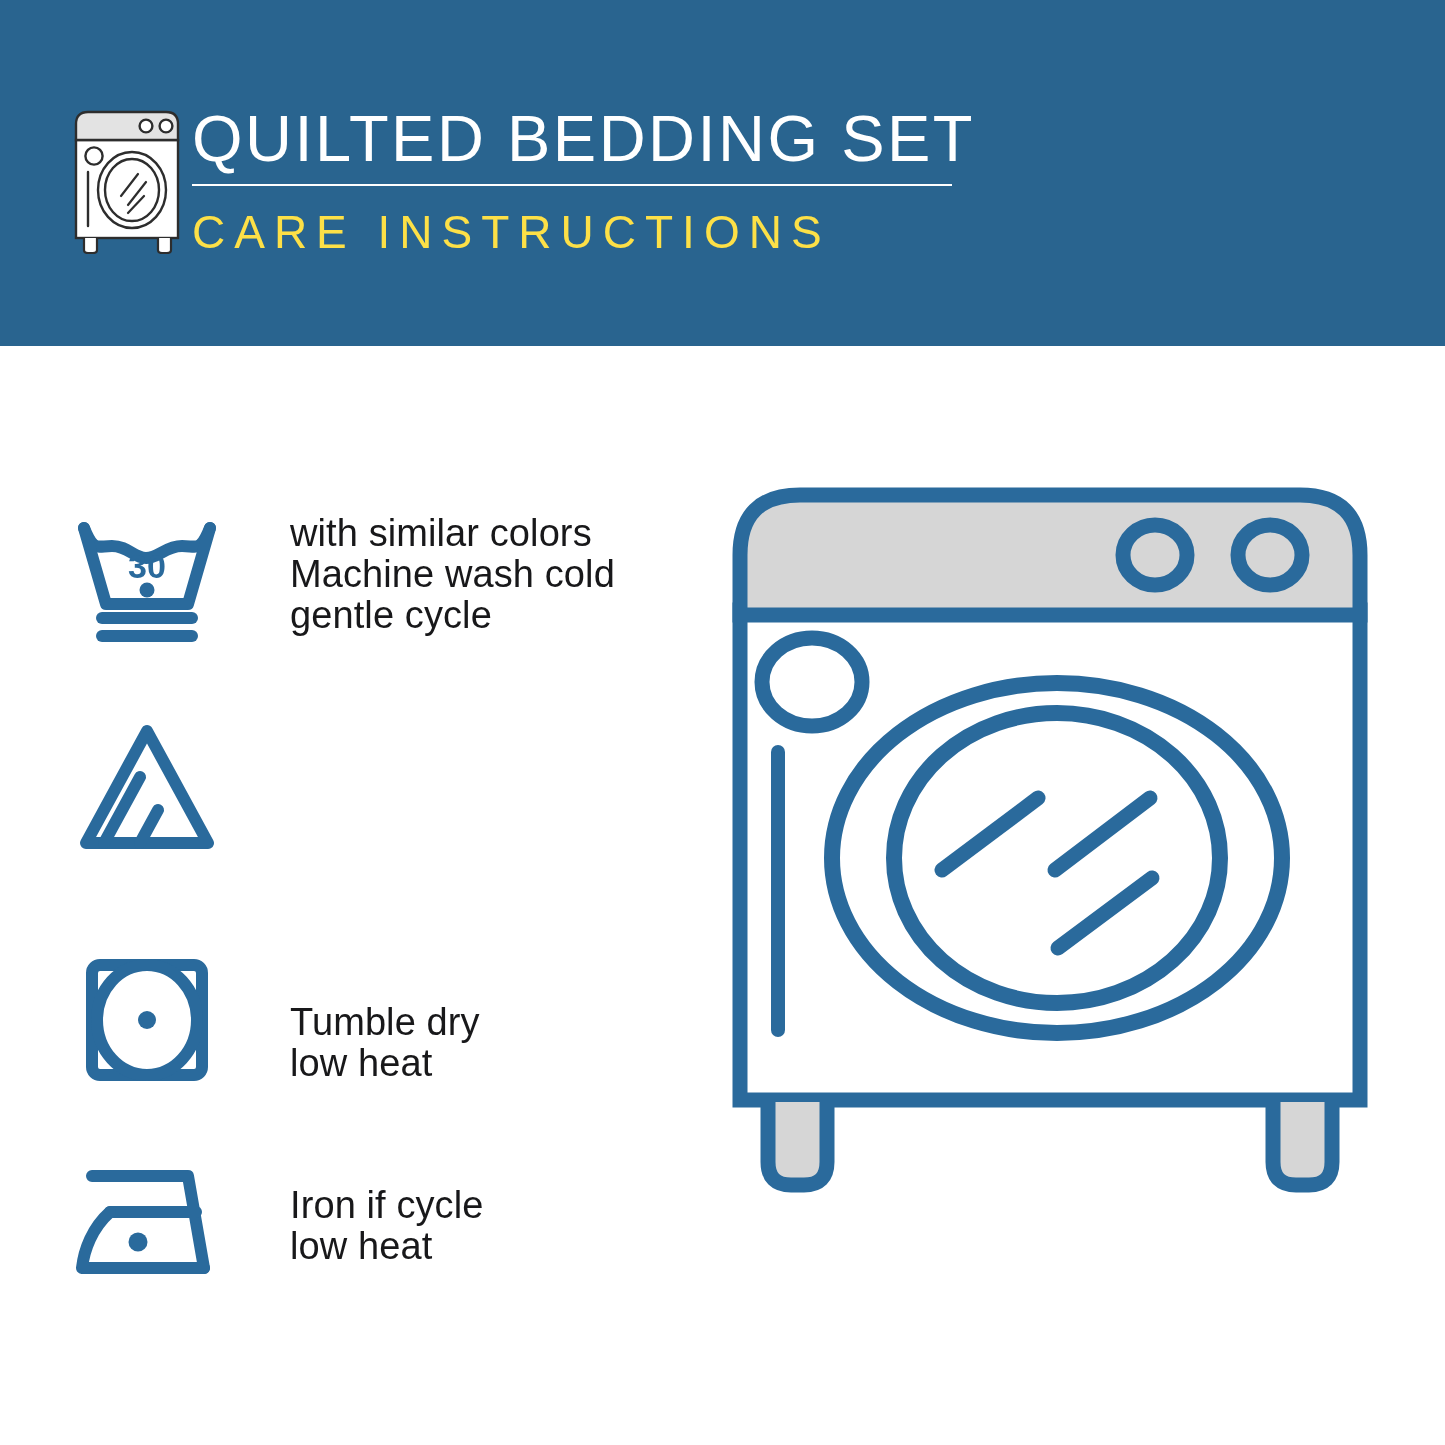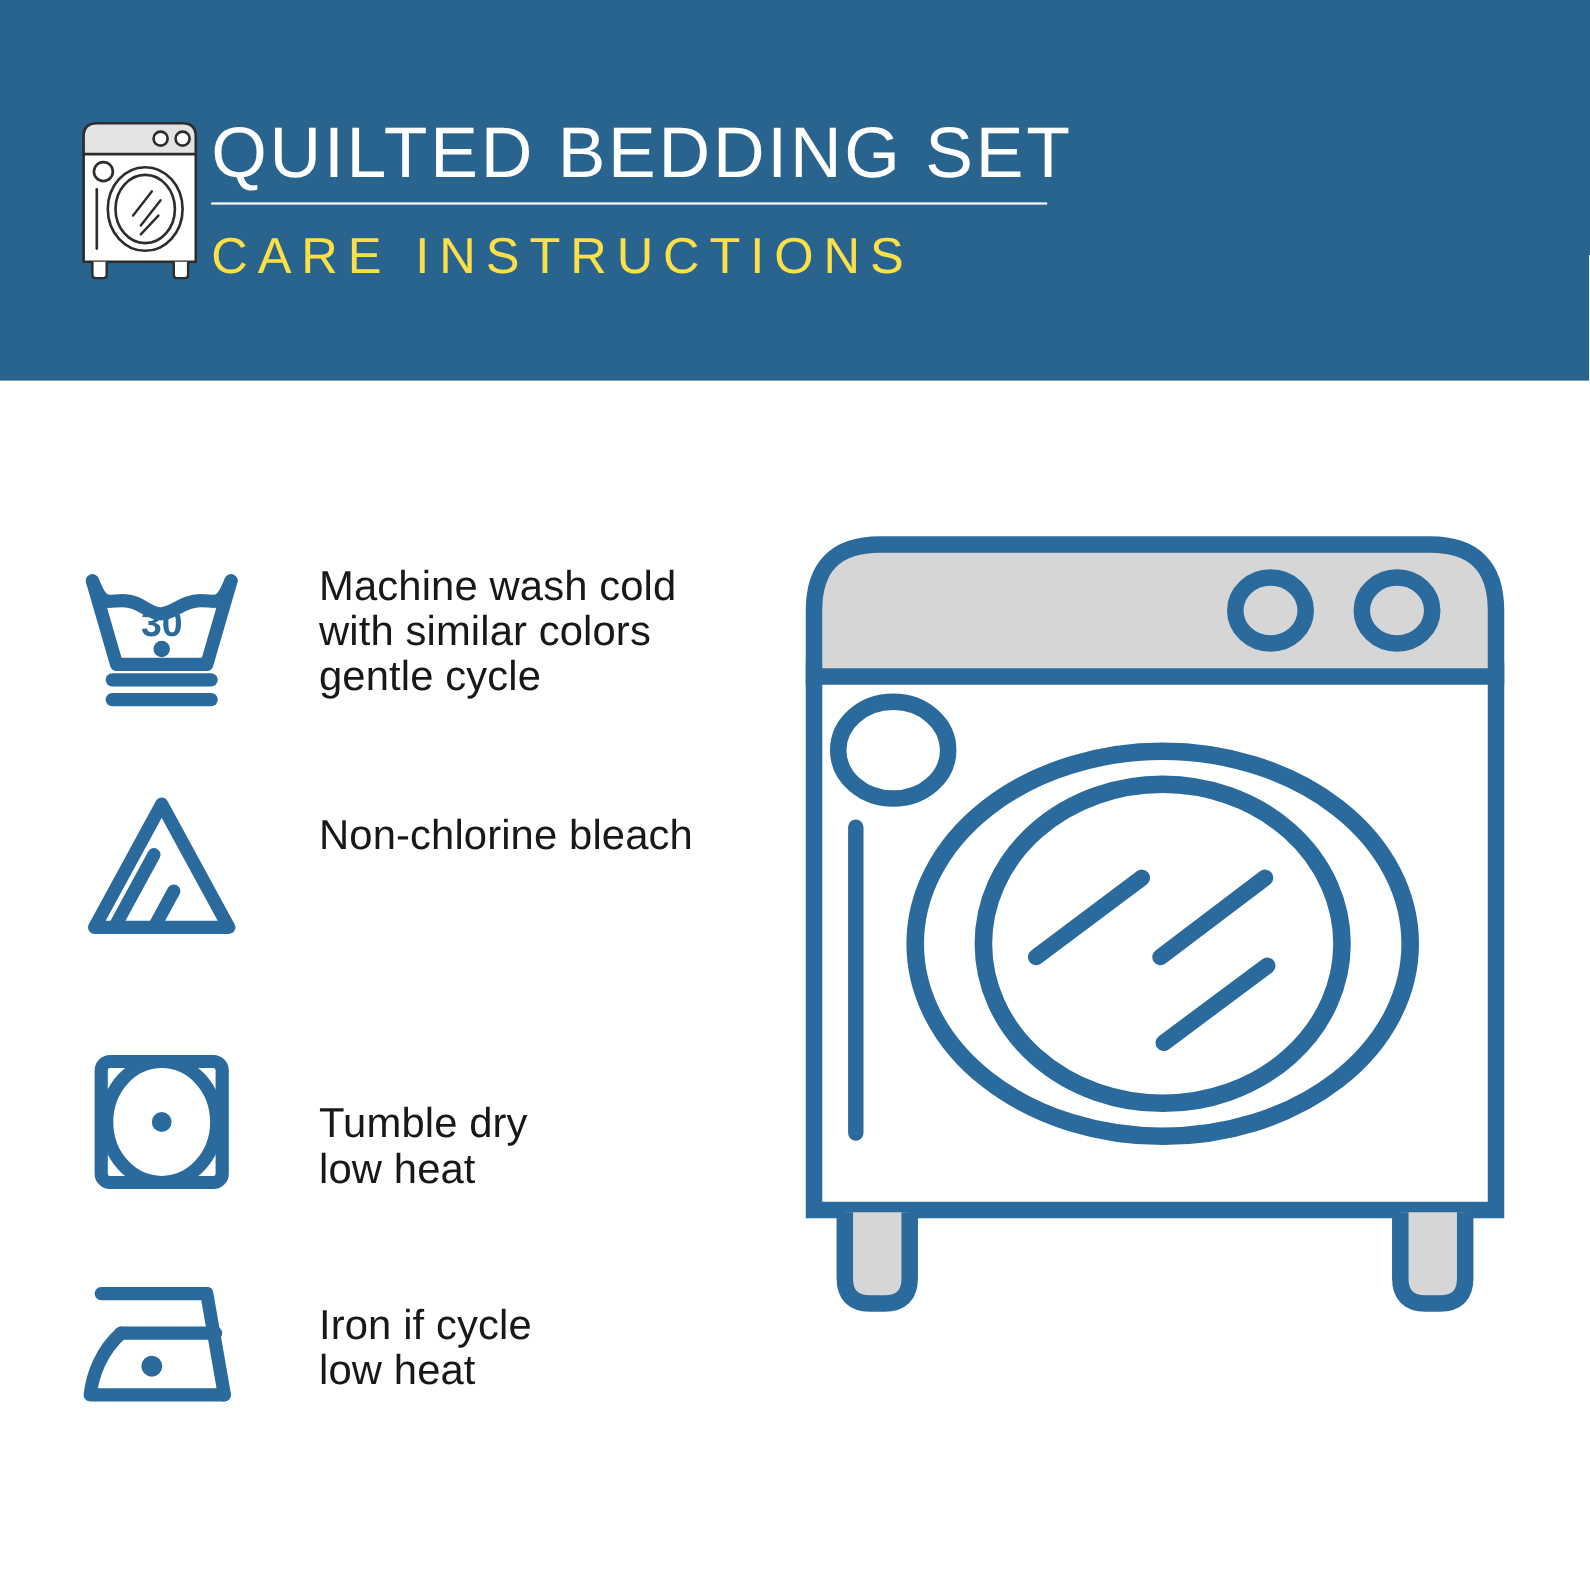--- a/index.html
+++ b/index.html
@@ -169,38 +169,37 @@
             <path d="M12 28 C22 52 24 46 40 46 C56 46 62 58 74 58 C86 58 94 46 110 46 C126 46 128 52 138 28"></path>
             <path d="M12 28 L34 104 L116 104 L138 28"></path>
             <path d="M30 118 L120 118"></path>
             <path d="M30 136 L120 136"></path>
           </g>
           <text x="75" y="78" font-family="Liberation Sans, sans-serif" font-size="34" font-weight="bold" fill="#2a6a9c" text-anchor="middle">30</text>
           <circle cx="75" cy="90" r="7.5" fill="#2a6a9c"></circle>
         </svg>
       </div>
       <div class="care-text">
+        <div>with similar colors</div>
         <div>Machine wash cold</div>
-        <div>with similar colors</div>
         <div>gentle cycle</div>
       </div>
     </div>
 
     <div class="care-row" id="care-row-1">
       <div class="care-symbol">
         <svg viewBox="0 0 150 150" width="150" height="150" aria-hidden="true">
           <g fill="none" stroke="#2a6a9c" stroke-width="12" stroke-linecap="round" stroke-linejoin="round">
             <path d="M75 16 L136 128 L14 128 Z"></path>
             <path d="M68 62 L32 128"></path>
             <path d="M86 95 L68 128"></path>
           </g>
         </svg>
       </div>
       <div class="care-text">
-        <div>Non-chlorine bleach</div>
       </div>
     </div>
 
     <div class="care-row" id="care-row-2">
       <div class="care-symbol">
         <svg viewBox="0 0 150 150" width="150" height="150" aria-hidden="true">
           <g fill="none" stroke="#2a6a9c" stroke-width="12" stroke-linejoin="round">
             <rect x="20" y="20" width="110" height="110" rx="8" ry="8"></rect>
             <ellipse cx="75" cy="75" rx="50" ry="55"></ellipse>
           </g>

